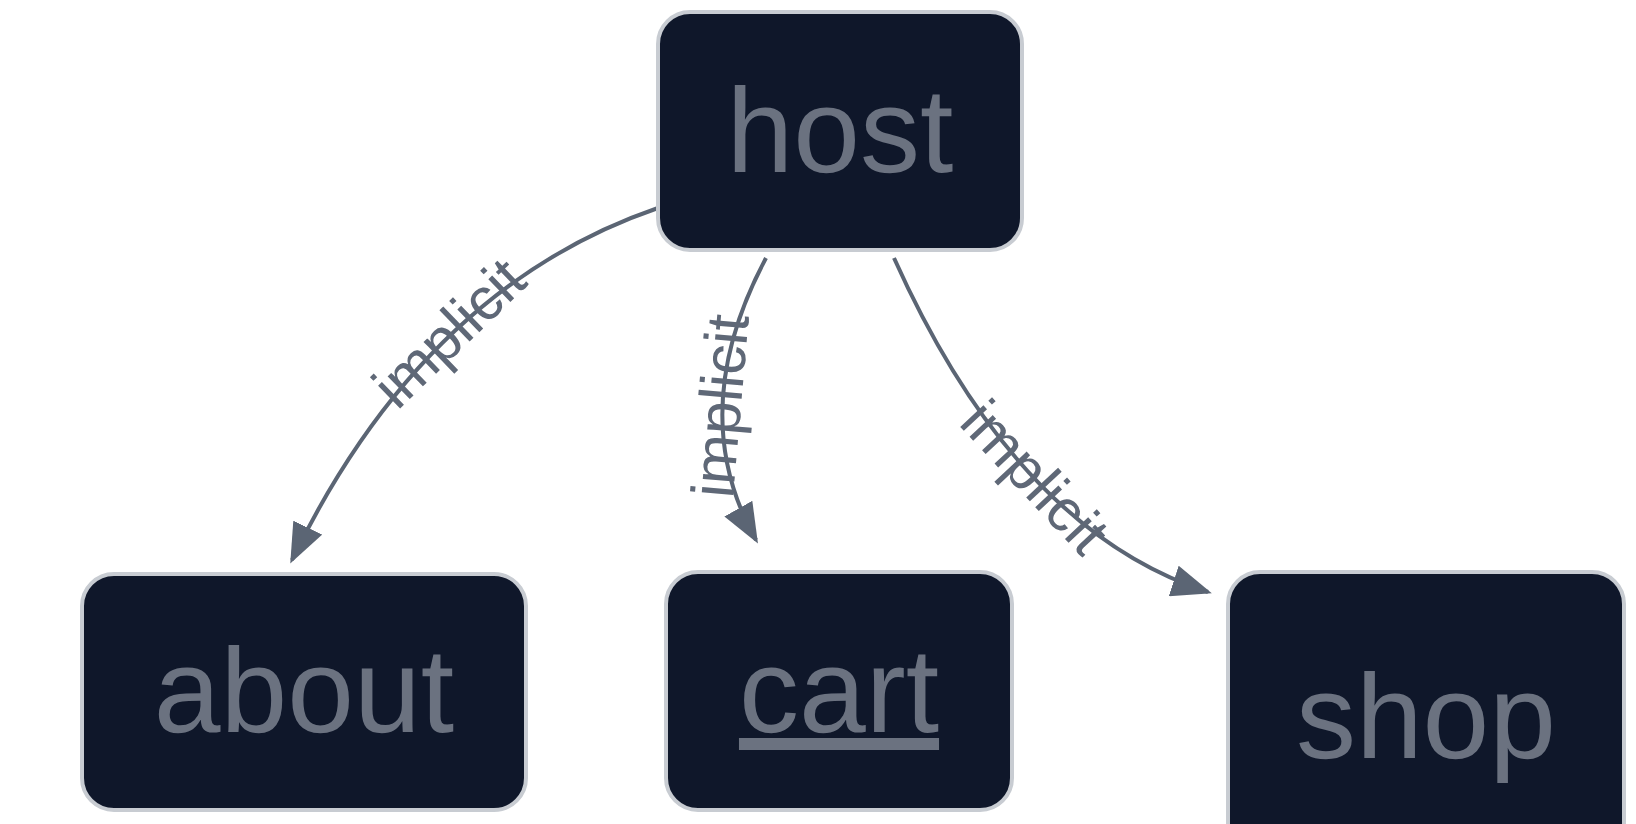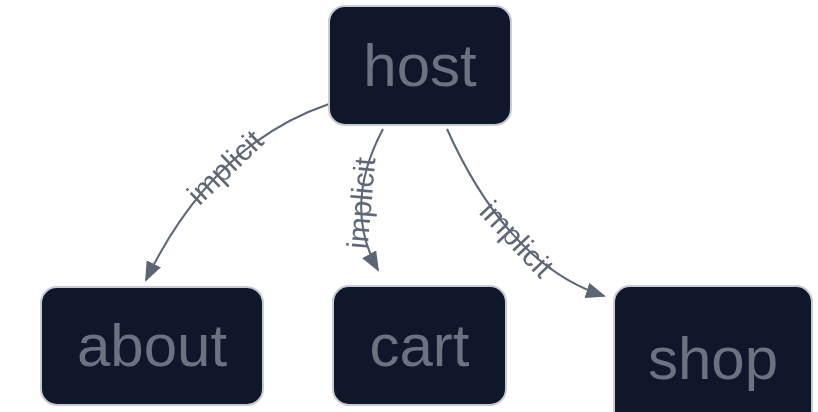--- a/index.html
+++ b/index.html
@@ -43,21 +43,21 @@
     background: #0f172a;
     border: 2px solid #c8ccd2;
     border-radius: 17px;
     color: #6b7280;
     font-size: 60px;
     line-height: 1;
     user-select: none;
   }
   .node-host  { left: 328px; top: 5px;   width: 184px; height: 121px; }
   .node-about { left: 3px;   top: 286px; width: 224px; height: 120px; margin-left: 37px; }
-  .node-cart  { left: 332px; top: 285px; width: 175px; height: 121px; }
+  .node-cart  { left: 332px; top: 285px; width: 175px; height: 121px; text-decoration: underline; }
   .node-shop  { left: 613px; top: 285px; width: 200px; height: 148px; }
 </style>
 </head>
 <body>
 
 <div class="canvas">
 
   <svg class="edge-layer" viewBox="0 0 818 412" xmlns="http://www.w3.org/2000/svg">
     <defs>
       <marker id="arrow" viewBox="0 0 10 8" refX="9" refY="4" markerWidth="20" markerHeight="16" markerUnits="userSpaceOnUse" orient="auto">

